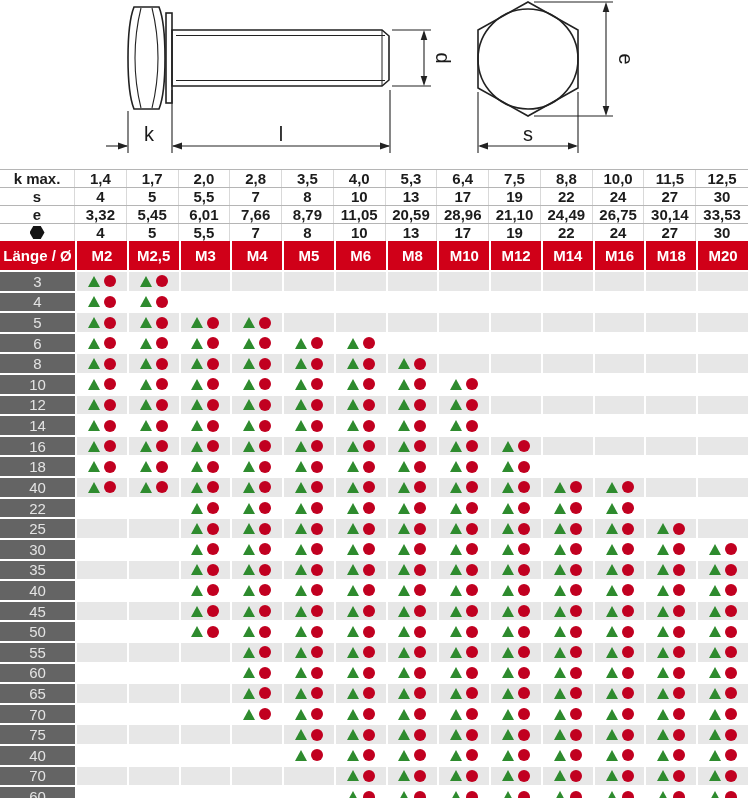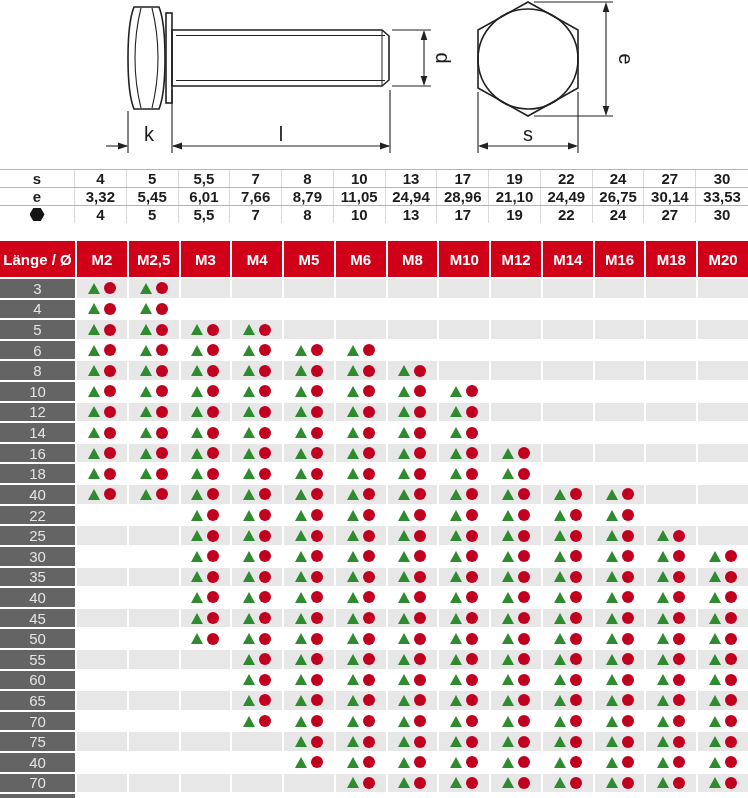--- a/index.html
+++ b/index.html
@@ -31,21 +31,21 @@
   }
   .spec-row .cell:last-child{border-right:none;}
   .hex-icon{
     display:inline-block;width:15px;height:13px;background:#141414;
     clip-path:polygon(25% 0,75% 0,100% 50%,75% 100%,25% 100%,0 50%);
   }
 
   
   .red-row{
     display:grid;grid-template-columns:75px repeat(13,1fr);
-    column-gap:2px;height:36px;background:#fff;
+    column-gap:2px;height:29px;background:#fff;
   }
   .red-row .cell{
     background:var(--red-header);color:#fff;font-weight:bold;font-size:15px;
     display:flex;align-items:center;justify-content:center;line-height:1;
   }
 
   
   .grid-body{
     display:flex;flex-direction:column;gap:2px;height:534px;margin-top:2px;background:#fff;
   }
@@ -120,20 +120,36 @@
         <text x="281" y="141">l</text>
         <text x="442" y="64" transform="rotate(90 442 58)">d</text>
         <text x="625" y="65" transform="rotate(90 625 59)">e</text>
         <text x="528" y="141">s</text>
       </g>
     </svg>
   </div>
 
   <div class="spec-section">
       <div class="spec-row">
+        <div class="cell">k max.</div>
+        <div class="cell">1,4</div>
+        <div class="cell">1,7</div>
+        <div class="cell">2,0</div>
+        <div class="cell">2,8</div>
+        <div class="cell">3,5</div>
+        <div class="cell">4,0</div>
+        <div class="cell">5,3</div>
+        <div class="cell">6,4</div>
+        <div class="cell">7,5</div>
+        <div class="cell">8,8</div>
+        <div class="cell">10,0</div>
+        <div class="cell">11,5</div>
+        <div class="cell">12,5</div>
+      </div>
+      <div class="spec-row">
         <div class="cell">s</div>
         <div class="cell">4</div>
         <div class="cell">5</div>
         <div class="cell">5,5</div>
         <div class="cell">7</div>
         <div class="cell">8</div>
         <div class="cell">10</div>
         <div class="cell">13</div>
         <div class="cell">17</div>
         <div class="cell">19</div>
@@ -143,21 +159,21 @@
         <div class="cell">30</div>
       </div>
       <div class="spec-row">
         <div class="cell">e</div>
         <div class="cell">3,32</div>
         <div class="cell">5,45</div>
         <div class="cell">6,01</div>
         <div class="cell">7,66</div>
         <div class="cell">8,79</div>
         <div class="cell">11,05</div>
-        <div class="cell">24,94</div>
+        <div class="cell">20,59</div>
         <div class="cell">28,96</div>
         <div class="cell">21,10</div>
         <div class="cell">24,49</div>
         <div class="cell">26,75</div>
         <div class="cell">30,14</div>
         <div class="cell">33,53</div>
       </div>
       <div class="spec-row">
         <div class="cell">
           <span class="hex-icon"></span>

